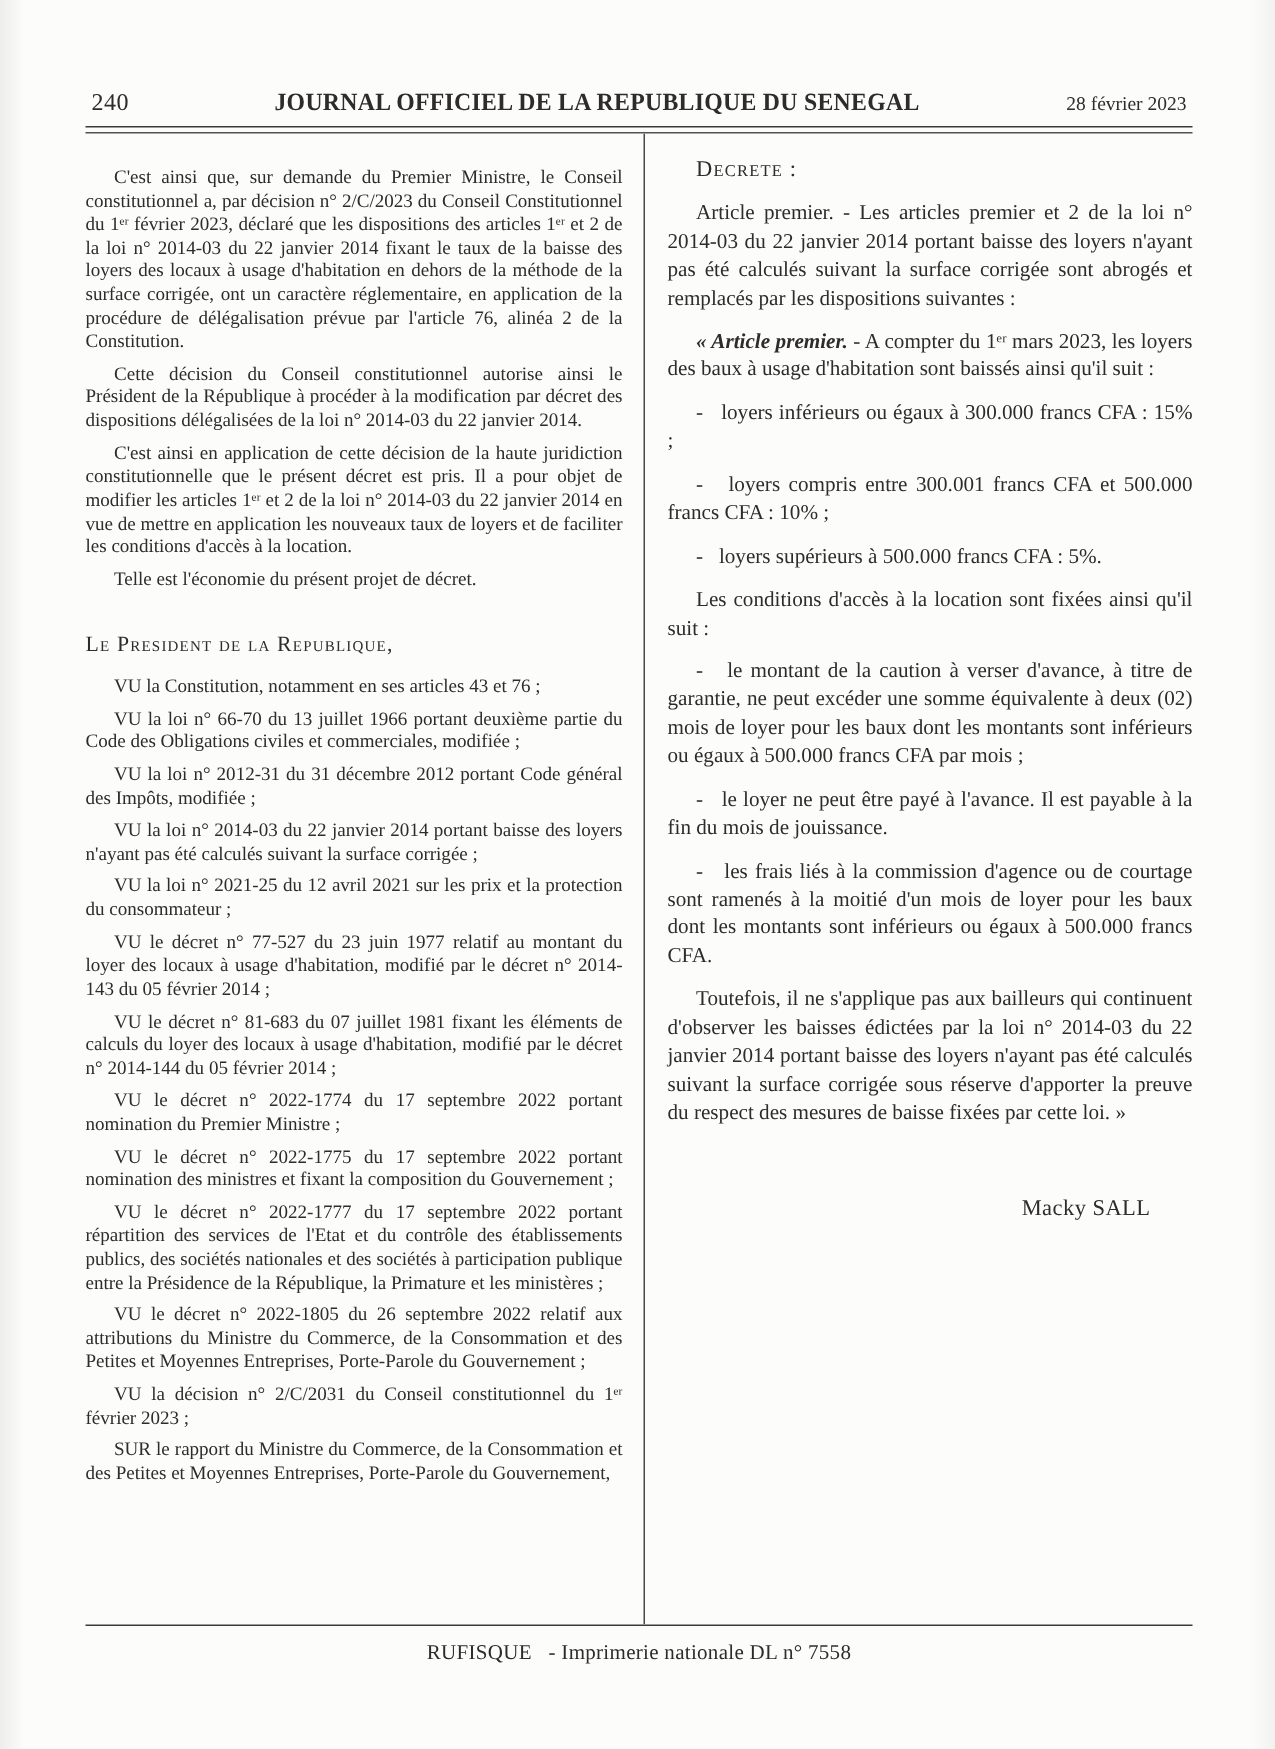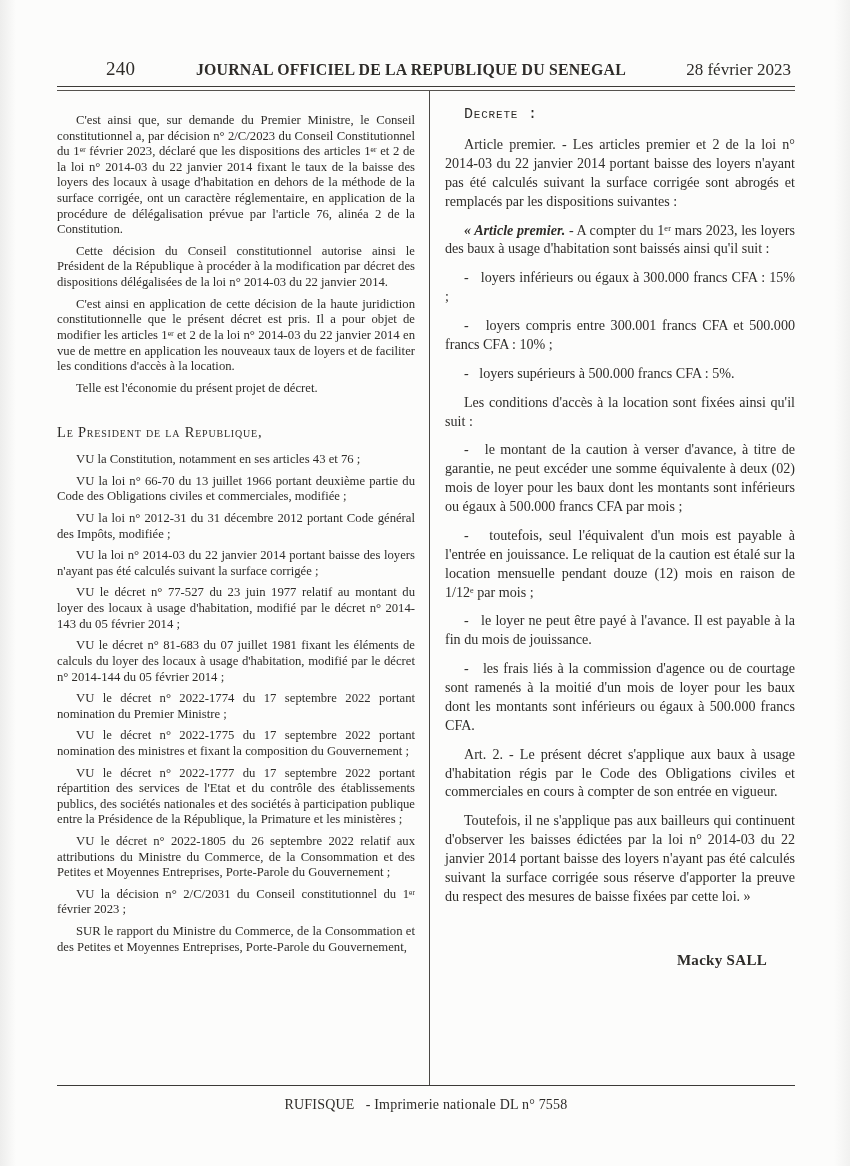--- a/index.html
+++ b/index.html
@@ -14,26 +14,26 @@
     overflow:hidden;
   }
   .inner{
     position:absolute;left:57px;right:55px;top:58px;bottom:0;
   }
   
   .masthead{
     display:flex;justify-content:space-between;align-items:baseline;
     padding:0 4px 6px 4px;
   }
-  .page-number{font-size:19px;letter-spacing:.3px;margin-left:45px;}
+  .page-number{font-size:16px;letter-spacing:.3px;}
   .journal-title{
     font-size:16.5px;font-weight:bold;letter-spacing:.2px;
     transform:scaleX(.96);white-space:nowrap;
   }
-  .issue-date{font-size:17px;}
+  .issue-date{font-size:13px;}
   .double-rule{
     height:3px;
     border-top:1.5px solid #3c3a37;
     border-bottom:1.2px solid #55524e;
   }
   
   .cols{
     display:flex;
     height:994px;
     border-bottom:1.5px solid #3c3a37;
@@ -56,32 +56,31 @@
   .col-right p{margin-bottom:10px;}
   .smallcaps{
     font-variant:small-caps;
     letter-spacing:.8px;
   }
   .col-heading-left{
     margin-top:28px;margin-bottom:10px;
     font-size:14.5px;text-indent:0;text-align:left;
   }
   .col-heading-right{
-    font-size:15px;margin-bottom:12px;text-align:left;font-family:Liberation Mono, monospace;
+    font-size:15px;margin-bottom:12px;text-align:left;
   }
   .quote-lead{font-weight:bold;font-style:italic;}
   .place-date{text-align:left;}
   .signature{
     text-align:right;
     padding-right:28px;
     margin-top:44px;
     font-size:15px;
     letter-spacing:.3px;
     text-indent:0;
-    font-weight:bold;
   }
   
   .imprint{
     text-align:center;
     font-size:14px;
     padding-top:11px;
     letter-spacing:.2px;
   }
 </style>
 </head>
@@ -104,20 +103,21 @@
         <p>Cette décision du Conseil constitutionnel autorise ainsi le Président de la République à procéder à la modification par décret des dispositions délégalisées de la loi n° 2014-03 du 22 janvier 2014.</p>
         <p>C'est ainsi en application de cette décision de la haute juridiction constitutionnelle que le présent décret est pris. Il a pour objet de modifier les articles 1ᵉʳ et 2 de la loi n° 2014-03 du 22 janvier 2014 en vue de mettre en application les nouveaux taux de loyers et de faciliter les conditions d'accès à la location.</p>
         <p>Telle est l'économie du présent projet de décret.</p>
 
         <p class="smallcaps col-heading-left">Le President de  la Republique,</p>
 
         <p>VU la Constitution, notamment en ses articles 43 et 76 ;</p>
         <p>VU la loi n° 66-70 du 13 juillet 1966 portant deuxième partie du Code des Obligations civiles et commerciales, modifiée ;</p>
         <p>VU la loi n° 2012-31 du 31 décembre 2012 portant Code général des Impôts, modifiée ;</p>
         <p>VU la loi n° 2014-03 du 22 janvier 2014 portant baisse des loyers n'ayant pas été calculés suivant la surface corrigée ;</p>
+        <p>VU la loi n° 2021-25 du 12 avril 2021 sur les prix et la protection du consommateur ;</p>
         <p>VU le décret n° 77-527 du 23 juin 1977 relatif au montant du loyer des locaux à usage d'habitation, modifié par le décret n° 2014-143 du 05 février 2014 ;</p>
         <p>VU le décret n° 81-683 du 07 juillet 1981 fixant les éléments de calculs du loyer des locaux à usage d'habitation, modifié par le décret n° 2014-144 du 05 février 2014 ;</p>
         <p>VU le décret n° 2022-1774 du 17 septembre 2022 portant nomination du Premier Ministre ;</p>
         <p>VU le décret n° 2022-1775 du 17 septembre 2022 portant nomination des ministres et fixant la composition du Gouvernement ;</p>
         <p>VU le décret n° 2022-1777 du 17 septembre 2022 portant répartition des services de l'Etat et du contrôle des établissements publics, des sociétés nationales et des sociétés à participation publique entre la Présidence de la République, la Primature et les ministères ;</p>
         <p>VU le décret n° 2022-1805 du 26 septembre 2022 relatif aux attributions du Ministre du Commerce, de la Consommation et des Petites et Moyennes Entreprises, Porte-Parole du Gouvernement ;</p>
         <p>VU la décision n° 2/C/2031 du Conseil constitutionnel du 1ᵉʳ février 2023 ;</p>
         <p>SUR le rapport du Ministre du Commerce, de la Consommation et des Petites et Moyennes Entreprises, Porte-Parole du Gouvernement,</p>
       </div>
 
@@ -128,25 +128,23 @@
 
         <p><span class="quote-lead">« Article premier.</span><span> - A compter du 1ᵉʳ mars 2023, les loyers des baux à usage d'habitation sont baissés ainsi qu'il suit :</span></p>
 
         <p>-&nbsp;&nbsp;&nbsp;loyers inférieurs ou égaux à 300.000 francs CFA : 15% ;</p>
         <p>-&nbsp;&nbsp;&nbsp;loyers compris entre 300.001 francs CFA et 500.000 francs CFA : 10% ;</p>
         <p>-&nbsp;&nbsp;&nbsp;loyers supérieurs à 500.000 francs CFA : 5%.</p>
 
         <p>Les conditions d'accès à la location sont fixées ainsi qu'il suit :</p>
 
         <p>-&nbsp;&nbsp;&nbsp;le montant de la caution à verser d'avance, à titre de garantie, ne peut excéder une somme équivalente à deux (02) mois de loyer pour les baux dont les montants sont inférieurs ou égaux à 500.000 francs CFA par mois ;</p>
-        <p>-&nbsp;&nbsp;&nbsp;toutefois, seul l'équivalent d'un mois est payable à l'entrée en jouissance. Le reliquat de la caution est étalé sur la location mensuelle pendant douze (12) mois en raison de 1/12ᵉ par mois ;</p>
         <p>-&nbsp;&nbsp;&nbsp;le loyer ne peut être payé à l'avance. Il est payable à la fin du mois de jouissance.</p>
         <p>-&nbsp;&nbsp;&nbsp;les frais liés à la commission d'agence ou de courtage sont ramenés à la moitié d'un mois de loyer pour les baux dont les montants sont inférieurs ou égaux à 500.000 francs CFA.</p>
 
-        <p>Art. 2. - Le présent décret s'applique aux baux à usage d'habitation régis par le Code des Obligations civiles et commerciales en cours à compter de son entrée en vigueur.</p>
         <p>Toutefois, il ne s'applique pas aux bailleurs qui continuent d'observer les baisses édictées par la loi n° 2014-03 du 22 janvier 2014 portant baisse des loyers n'ayant pas été calculés suivant la surface corrigée sous réserve d'apporter la preuve du respect des mesures de baisse fixées par cette loi. »</p>
 
 
         <p class="signature">Macky SALL</p>
       </div>
     </div>
 
     <div class="imprint">RUFISQUE&nbsp;&nbsp; - Imprimerie nationale DL n° 7558</div>
   </div>
 </div>

